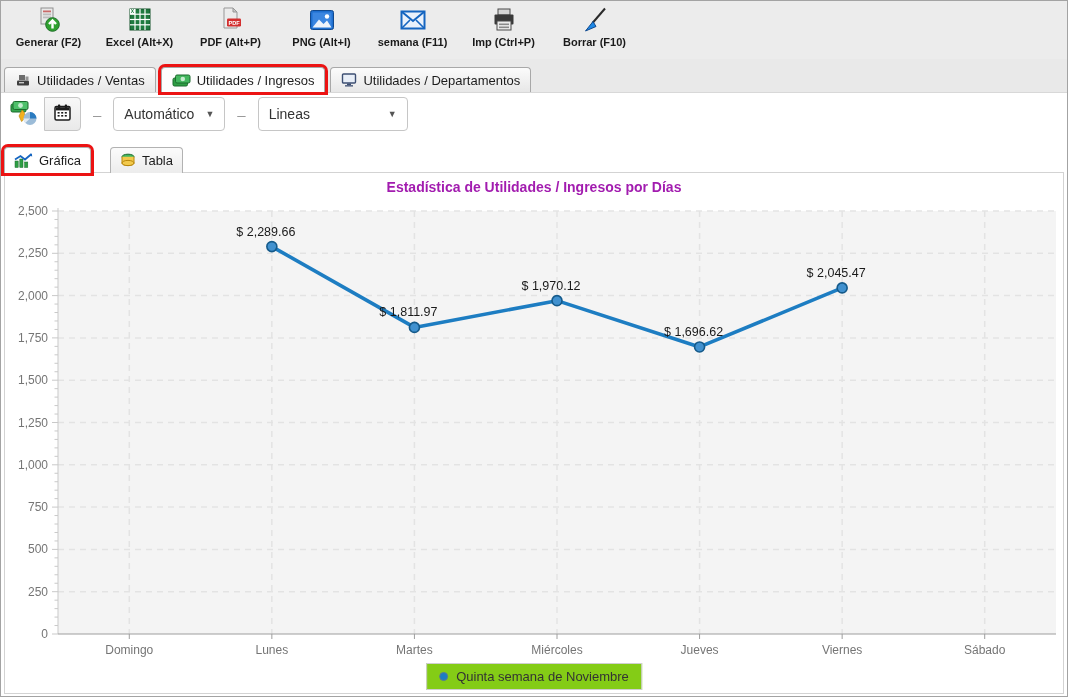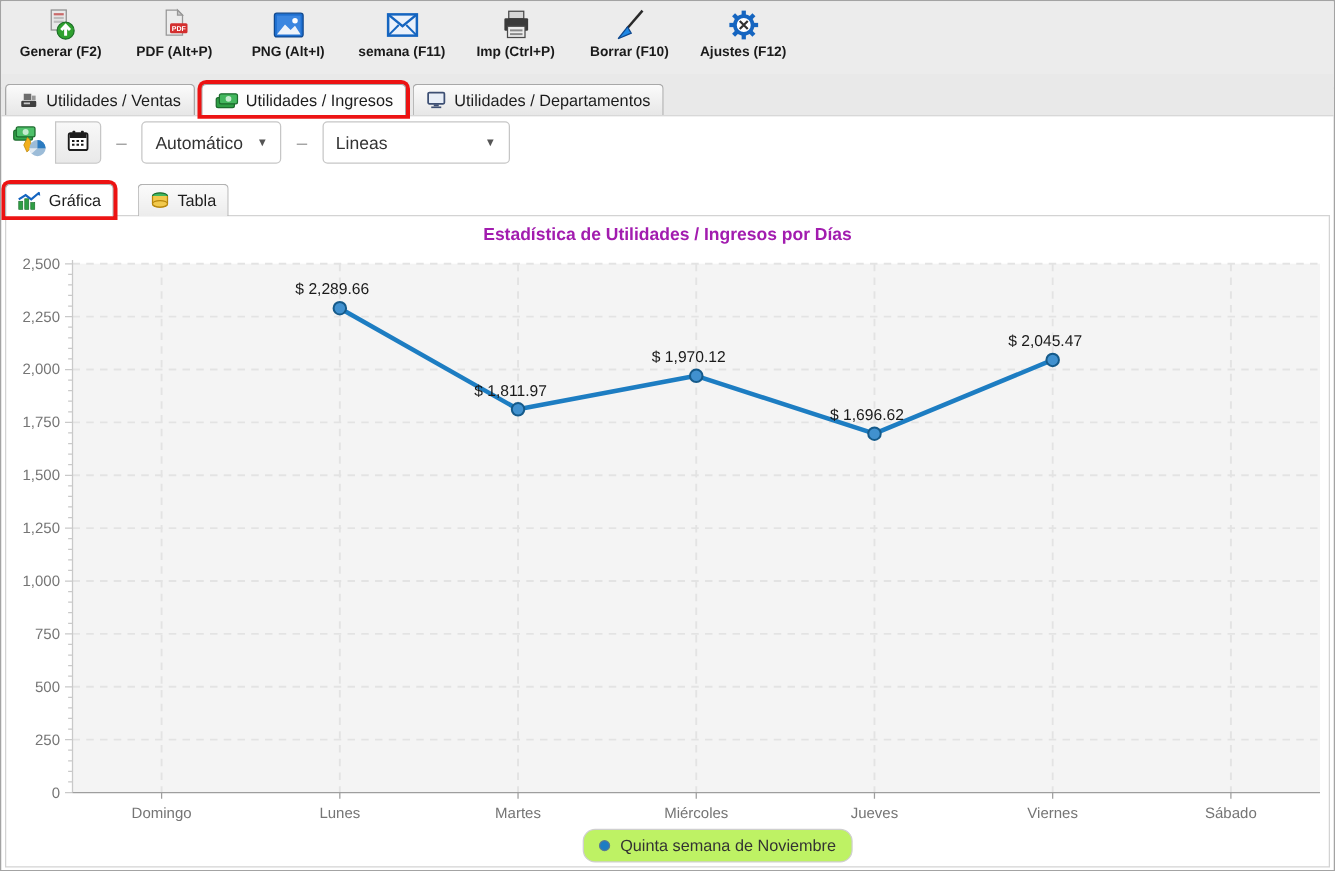--- a/index.html
+++ b/index.html
@@ -34,21 +34,21 @@
   
   .subtabs { position:absolute; top:143px; left:3px; height:29px; display:flex; align-items:flex-end; z-index:3; }
   .subtab { display:flex; align-items:center; gap:6px; height:26px; padding:0 9px; margin-right:19px; border:1px solid #b2b2b2; border-bottom:none; border-radius:4px 4px 0 0; background:linear-gradient(#fbfbfb,#ececec); font-size:13px; color:#1c1c1c; white-space:nowrap; cursor:pointer; }
   .subtab.active { background:#fff; }
   .subtab.hl { box-shadow:0 0 0 3px #ec1313; position:relative; z-index:2; }
 
   
   .panel { position:absolute; top:171px; left:3px; right:3px; bottom:2px; border:1px solid #d3d3d3; background:#fff; }
   .chart-title { position:absolute; top:6px; left:0; right:0; text-align:center; font-size:14px; font-weight:bold; color:#a21caf; }
   #plot-svg { position:absolute; top:27px; left:0; }
-  .legend { position:absolute; bottom:3px; left:50%; transform:translateX(-50%); display:flex; align-items:center; gap:8px; padding:5px 12px; border:1px solid #cfcfcf; border-radius:10px; background:#bef264; font-size:13px; color:#333; cursor:pointer; white-space:nowrap;margin-left:40px; }
+  .legend { position:absolute; bottom:3px; left:50%; transform:translateX(-50%); display:flex; align-items:center; gap:8px; padding:5px 12px; border:1px solid #cfcfcf; border-radius:0; background:#84cc16; font-size:13px; color:#333; cursor:pointer; white-space:nowrap; }
   .legend-dot { width:9px; height:9px; border-radius:50%; background:#2b7fc2; border:1px solid #5a7a93; }
 </style>
 </head>
 <body>
 
 <div class="window">
   <div class="toolbar">
       <div class="tb-item">
         <span class="tb-icon">
           <svg width="28" height="28" viewBox="0 0 28 28">
@@ -58,20 +58,38 @@
             <rect x="8" y="10.5" width="8" height="1.8" fill="#bdbdbd"></rect>
             <circle cx="17.5" cy="18.5" r="6.8" fill="#2fa12f" stroke="#1d7028"></circle>
             <path d="M17.5 22.5v-7.5 M14 18l3.5-3.6L21 18" stroke="#fff" stroke-width="2.4" fill="none"></path>
           </svg>
         </span>
         <span class="tb-label">Generar (F2)</span>
       </div>
       <div class="tb-item">
         <span class="tb-icon">
           <svg width="28" height="28" viewBox="0 0 28 28">
+            <rect x="4" y="3" width="20" height="21" fill="#1f7a3f" stroke="#14532a"></rect>
+            <g stroke="#fff" stroke-width="1.2">
+              <line x1="4" y1="8.2" x2="24" y2="8.2"></line>
+              <line x1="4" y1="13.5" x2="24" y2="13.5"></line>
+              <line x1="4" y1="18.8" x2="24" y2="18.8"></line>
+              <line x1="9" y1="3" x2="9" y2="24"></line>
+              <line x1="14" y1="3" x2="14" y2="24"></line>
+              <line x1="19" y1="3" x2="19" y2="24"></line>
+            </g>
+            <rect x="4" y="3" width="5" height="5.2" fill="#fff"></rect>
+            <text x="6.5" y="7.4" font-size="5" font-weight="bold" fill="#1f7a3f" text-anchor="middle">X</text>
+          </svg>
+        </span>
+        <span class="tb-label">Excel (Alt+X)</span>
+      </div>
+      <div class="tb-item">
+        <span class="tb-icon">
+          <svg width="28" height="28" viewBox="0 0 28 28">
             <path d="M7 2h9l4 4v16H7z" fill="#ececec" stroke="#979797"></path>
             <path d="M16 2l4 4h-4z" fill="#cacaca" stroke="#979797"></path>
             <rect x="10" y="12.5" width="14" height="8" rx="1.2" fill="#d32f2f"></rect>
             <text x="17" y="18.6" font-size="5.6" font-weight="bold" fill="#fff" text-anchor="middle">PDF</text>
           </svg>
         </span>
         <span class="tb-label">PDF (Alt+P)</span>
       </div>
       <div class="tb-item">
         <span class="tb-icon">
@@ -107,36 +125,20 @@
         <span class="tb-label">Imp (Ctrl+P)</span>
       </div>
       <div class="tb-item">
         <span class="tb-icon">
           <svg width="28" height="28" viewBox="0 0 28 28">
             <line x1="24" y1="2.5" x2="11.5" y2="17" stroke="#2a2a2a" stroke-width="2"></line>
             <path d="M12 15.5L4.5 25l10.5-4.5z" fill="#1e88e5" stroke="#10498f"></path>
           </svg>
         </span>
         <span class="tb-label">Borrar (F10)</span>
-      </div>
-      <div class="tb-item">
-        <span class="tb-icon">
-          <svg width="28" height="28" viewBox="0 0 28 28">
-            <g fill="#1565c0">
-              <rect x="12.3" y="2.5" width="3.4" height="23"></rect>
-              <rect x="2.5" y="12.3" width="23" height="3.4"></rect>
-              <rect x="12.3" y="2.5" width="3.4" height="23" transform="rotate(45 14 14)"></rect>
-              <rect x="12.3" y="2.5" width="3.4" height="23" transform="rotate(-45 14 14)"></rect>
-              <circle cx="14" cy="14" r="8.6"></circle>
-            </g>
-            <circle cx="14" cy="14" r="5.6" fill="#fff"></circle>
-            <path d="M10.8 10.8l6.4 6.4 M17.2 10.8l-6.4 6.4" stroke="#333" stroke-width="1.8"></path>
-          </svg>
-        </span>
-        <span class="tb-label">Ajustes (F12)</span>
       </div>
     </div>
   <div class="tabbar">
       <div class="tab">
         <span class="tab-icon">
           <svg width="16" height="16" viewBox="0 0 16 16">
             <rect x="4" y="3" width="6" height="5" fill="#6d6d6d"></rect>
             <rect x="10.5" y="4.5" width="3" height="3.5" fill="#969696"></rect>
             <rect x="2" y="8.5" width="12" height="5" rx="1" fill="#3f3f3f"></rect>
             <rect x="4" y="10" width="5" height="1.4" fill="#c9c9c9"></rect>

